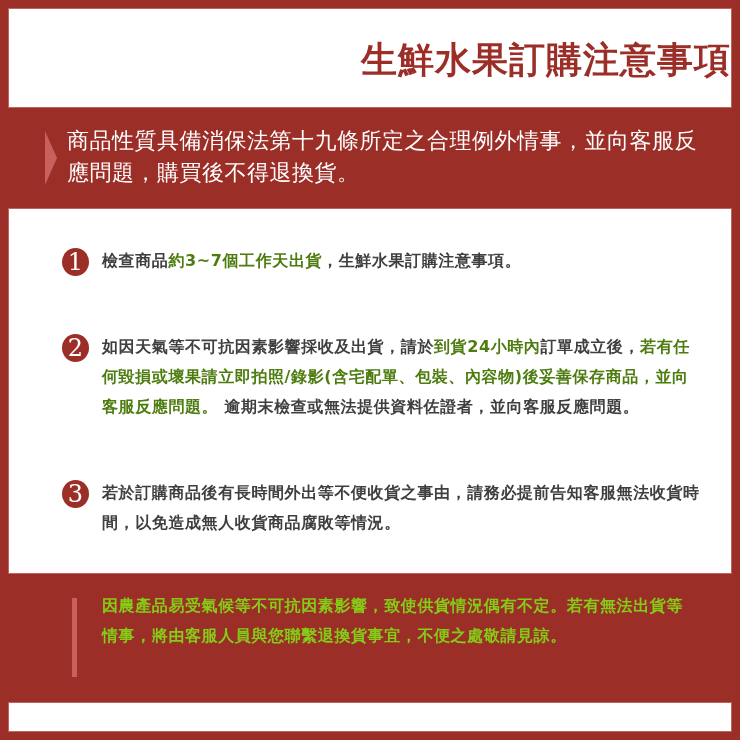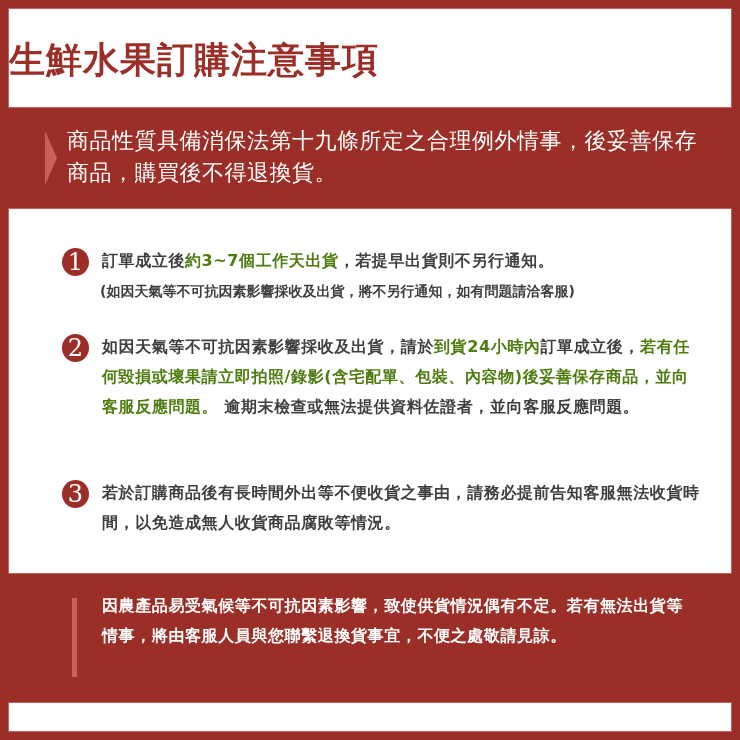--- a/index.html
+++ b/index.html
@@ -13,21 +13,21 @@
       position: absolute;
       left: 9px;
       width: 722px;
       background: #ffffff;
       box-shadow: 0 0 0 1px rgba(255,200,200,0.35);
     }
     #header-panel { top: 9px; height: 98px; }
     #header-title {
       position: absolute;
       left: 0; right: 0; top: 28px;
-      text-align: left;
+      text-align: right;
       font-family: "DejaVu Serif", "Liberation Serif", serif;
       font-weight: bold;
       font-size: 36px;
       letter-spacing: 1px;
       color: #9c2e28;
       line-height: 44px;
     }
     #notice-band {
       position: absolute;
       left: 0; top: 107px; width: 740px; height: 102px;
@@ -91,46 +91,45 @@
     }
     #footer-bar {
       position: absolute;
       left: 72px; top: 25px;
       width: 5px; height: 79px;
       background: #c9605b;
     }
     #footer-text {
       position: absolute;
       left: 102px; top: 18px; width: 590px;
-      color: #ffffff;
+      color: #84cc16;
       font-size: 16px;
       font-weight: bold;
       line-height: 30px;
       letter-spacing: 0.6px;
     }
     #bottom-panel { top: 703px; height: 28px; }
   </style>
 </head>
 <body>
 
 <div id="header-panel" class="panel-white">
   <h1 id="header-title">生鮮水果訂購注意事項</h1>
 </div>
 
 <div id="notice-band">
   <span id="chevron"></span>
-  <p id="notice-text">商品性質具備消保法第十九條所定之合理例外情事，後妥善保存商品，購買後不得退換貨。</p>
+  <p id="notice-text">商品性質具備消保法第十九條所定之合理例外情事，並向客服反應問題，購買後不得退換貨。</p>
 </div>
 
 <div id="rules-panel" class="panel-white">
   <div id="rule-1" class="rule">
     <span class="rule-num">1</span>
     <div class="rule-body">
-      <span>訂單成立後</span><span class="hl">約3~7個工作天出貨</span><span>，若提早出貨則不另行通知。</span><br>
-      <span class="rule-sub">(如因天氣等不可抗因素影響採收及出貨，將不另行通知，如有問題請洽客服)</span>
+      <span>檢查商品</span><span class="hl">約3~7個工作天出貨</span><span>，生鮮水果訂購注意事項。</span><br>
     </div>
   </div>
 
   <div id="rule-2" class="rule">
     <span class="rule-num">2</span>
     <div class="rule-body">
       <span>如因天氣等不可抗因素影響採收及出貨，請於</span><span class="hl">到貨24小時內</span><span>訂單成立後，</span><span class="hl">若有任何毀損或壞果請立即拍照/錄影(含宅配單、包裝、內容物)後妥善保存商品，並向客服反應問題。</span><span> 逾期末檢查或無法提供資料佐證者，並向客服反應問題。</span>
     </div>
   </div>
 

